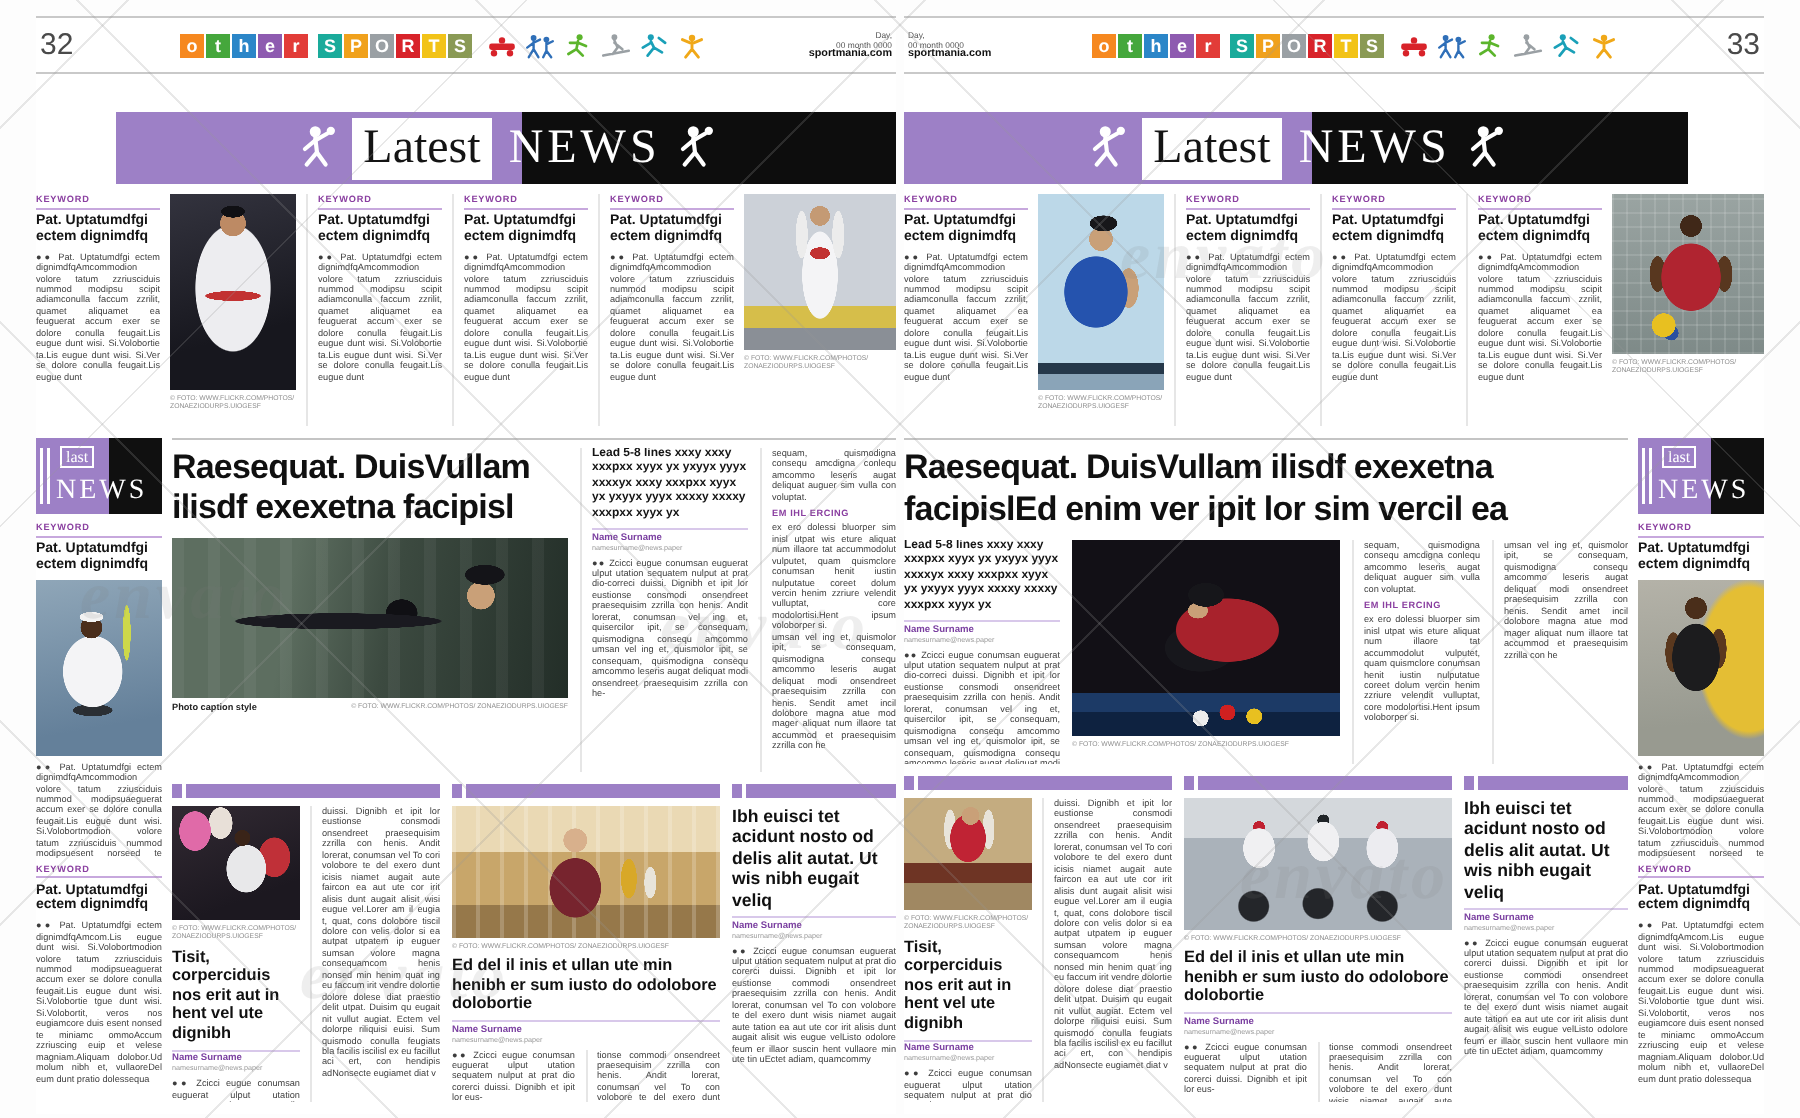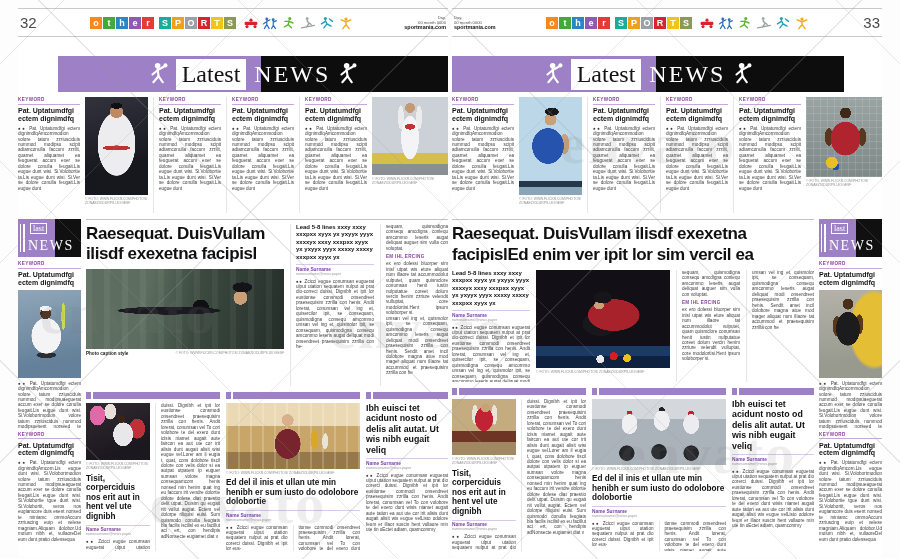--- a/index.html
+++ b/index.html
@@ -181,21 +181,21 @@
   .b2>div{flex:1;min-width:0;overflow:hidden}
   .b2>div+div{border-left:1px solid #e6e6e6;padding-left:5px}
   .artC{flex:1}
   .ahc{font-size:8.8px;line-height:10.4px;font-weight:bold;color:#101010;margin:0 0 2px}
 
   
   .wm{position:absolute;inset:0;pointer-events:none;z-index:40;
     background:
      repeating-linear-gradient(45deg,transparent 0 140px,rgba(150,150,150,.22) 140px 141px),
      repeating-linear-gradient(-45deg,transparent 0 140px,rgba(150,150,150,.22) 140px 141px)}
-  .wmt{position:absolute;font-family:"Liberation Serif",serif;font-weight:bold;font-size:58px;color:rgba(120,120,120,.13);letter-spacing:2px}
+  .wmt{position:absolute;font-family:"Liberation Serif",serif;font-style:italic;font-weight:bold;font-size:34px;color:rgba(120,120,120,.13);letter-spacing:2px}
 </style>
 </head>
 <body>
 
 <div class="canvas">
 
   <div class="page pL">
     <div class="mast">
       <div class="pgno">32</div>
       <div class="mastmid">

